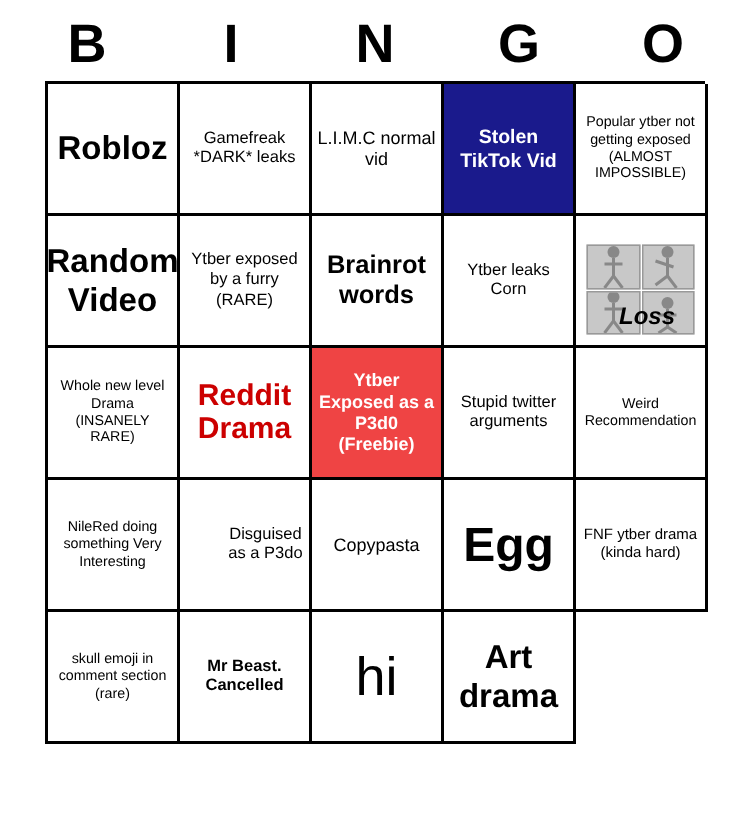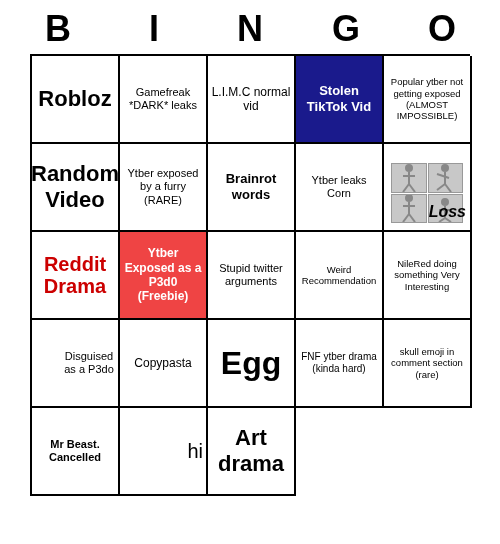--- a/index.html
+++ b/index.html
@@ -141,21 +141,21 @@
   <div class="cell" style="font-size:9.5px;">
     <span>Popular ytber not getting exposed (ALMOST IMPOSSIBLE)</span>
   </div>
 
   <div class="cell large-text">
     <span>Random Video</span>
   </div>
   <div class="cell" style="font-size:11px;">
     <span>Ytber exposed by a furry (RARE)</span>
   </div>
-  <div class="cell" style="font-size:13px; font-weight:bold;justify-content:center;">
+  <div class="cell" style="font-size:17px; font-weight:bold;justify-content:center;">
     <span>Brainrot words</span>
   </div>
   <div class="cell" style="font-size:11px;">
     <span>Ytber leaks Corn</span>
   </div>
   <div class="cell" style="padding:2px;">
 
     <div class="loss-wrapper">
       <div class="loss-container">
         <div class="loss-panel" style="background:#c8c8c8;">
@@ -192,24 +192,27 @@
           <svg width="28" height="32" viewBox="0 0 28 32">
 
             <circle cx="14" cy="10" r="4" fill="#888"></circle>
             <line x1="14" y1="14" x2="14" y2="26" stroke="#888" stroke-width="2"></line>
             <line x1="8" y1="18" x2="20" y2="18" stroke="#888" stroke-width="2"></line>
             <line x1="14" y1="26" x2="8" y2="30" stroke="#888" stroke-width="2"></line>
             <line x1="14" y1="26" x2="20" y2="30" stroke="#888" stroke-width="2"></line>
           </svg>
         </div>
       </div>
-      <span class="loss-label" style="font-size:16px; font-weight:bold; font-style:italic; position:absolute; bottom:2px; right:2px;">Loss</span>
+      <span class="loss-label" style="font-size:16px; font-weight:bold; font-style:italic; position:absolute; bottom:2px; right:18px;">Loss</span>
     </div>
   </div>
 
+  <div class="cell" style="font-size:9.5px;">
+    <span>Whole new level Drama (INSANELY RARE)</span>
+  </div>
   <div class="cell red-text">
     <span>Reddit Drama</span>
   </div>
   <div class="cell olive-bg">
     <span>Ytber Exposed as a P3d0 (Freebie)</span>
   </div>
   <div class="cell" style="font-size:11px;justify-content:flex-end;">
     <span>Stupid twitter arguments</span>
   </div>
   <div class="cell" style="font-size:9.5px;">
@@ -231,20 +234,20 @@
   <div class="cell" style="font-size:10px;">
     <span>FNF ytber drama (kinda hard)</span>
   </div>
 
   <div class="cell" style="font-size:9.5px;">
     <span>skull emoji in comment section (rare)</span>
   </div>
   <div class="cell" style="font-size:11px;font-weight:bold;">
     <span>Mr Beast. Cancelled</span>
   </div>
-  <div class="cell" style="font-size:20px;justify-content:flex-end;">
+  <div class="cell" style="font-size:36px;">
     <span>hi</span>
   </div>
   <div class="cell large-text">
     <span>Art drama</span>
   </div>
 
 </div>
 
 </body></html>

